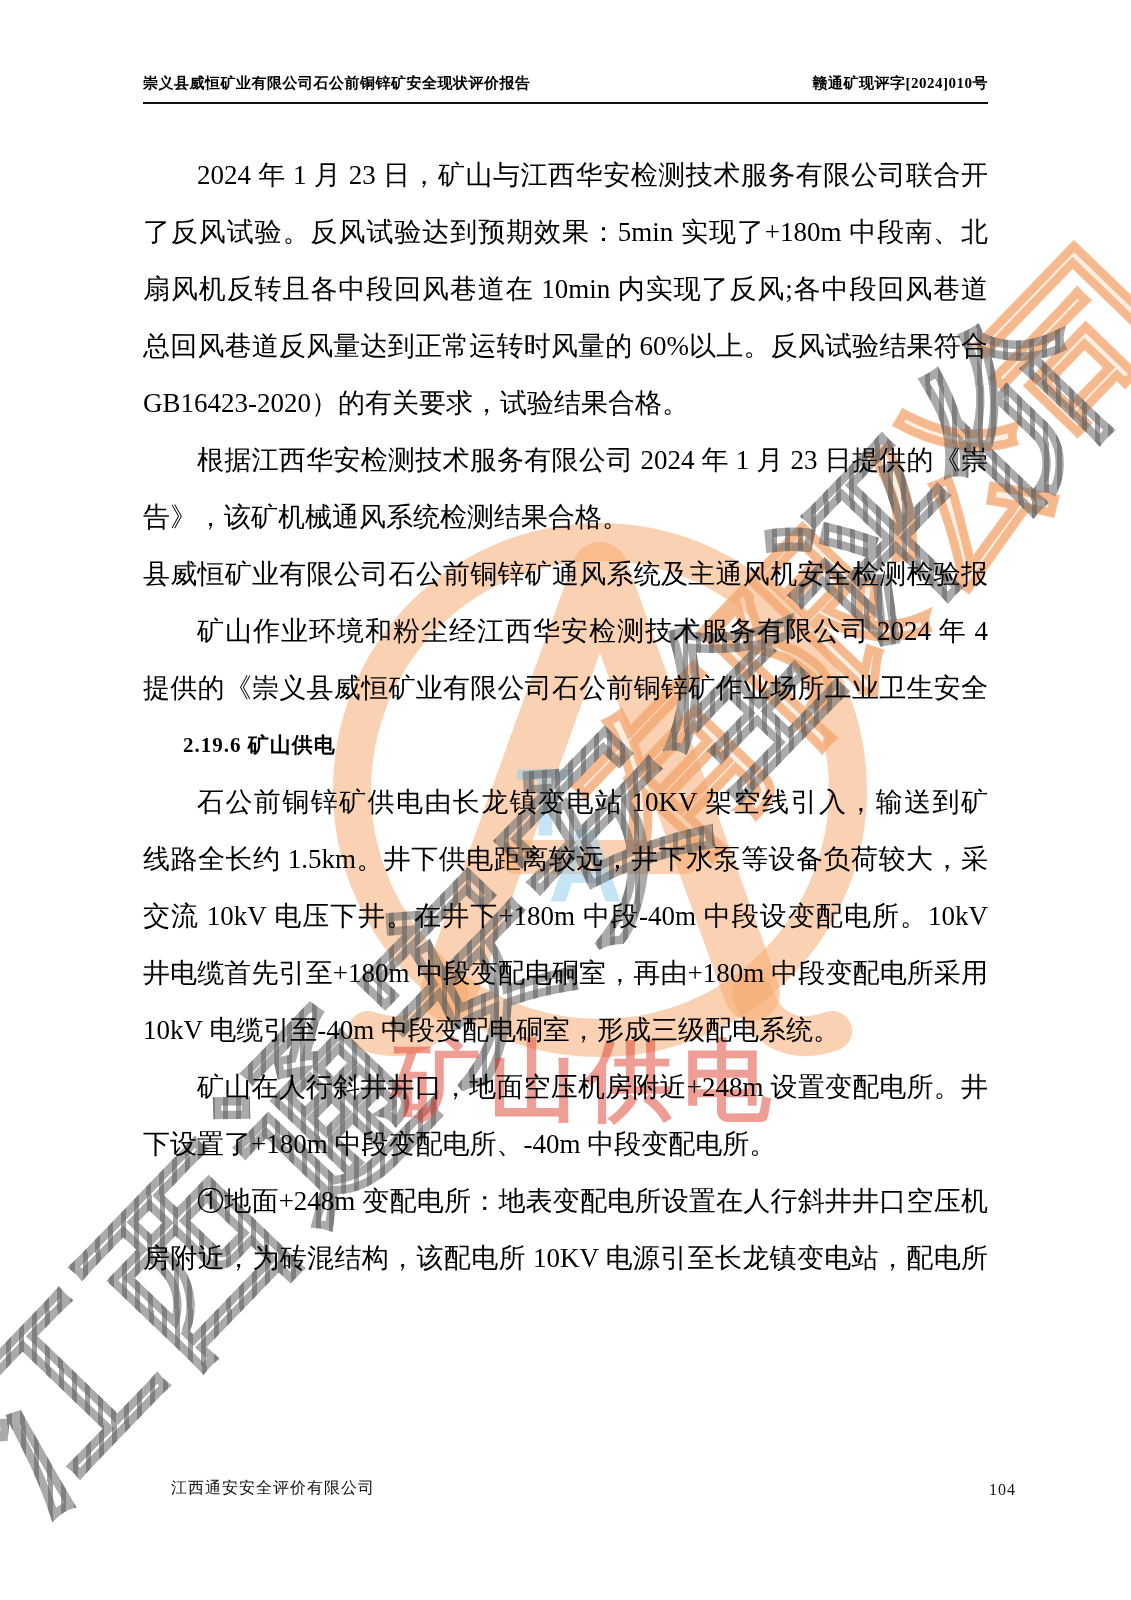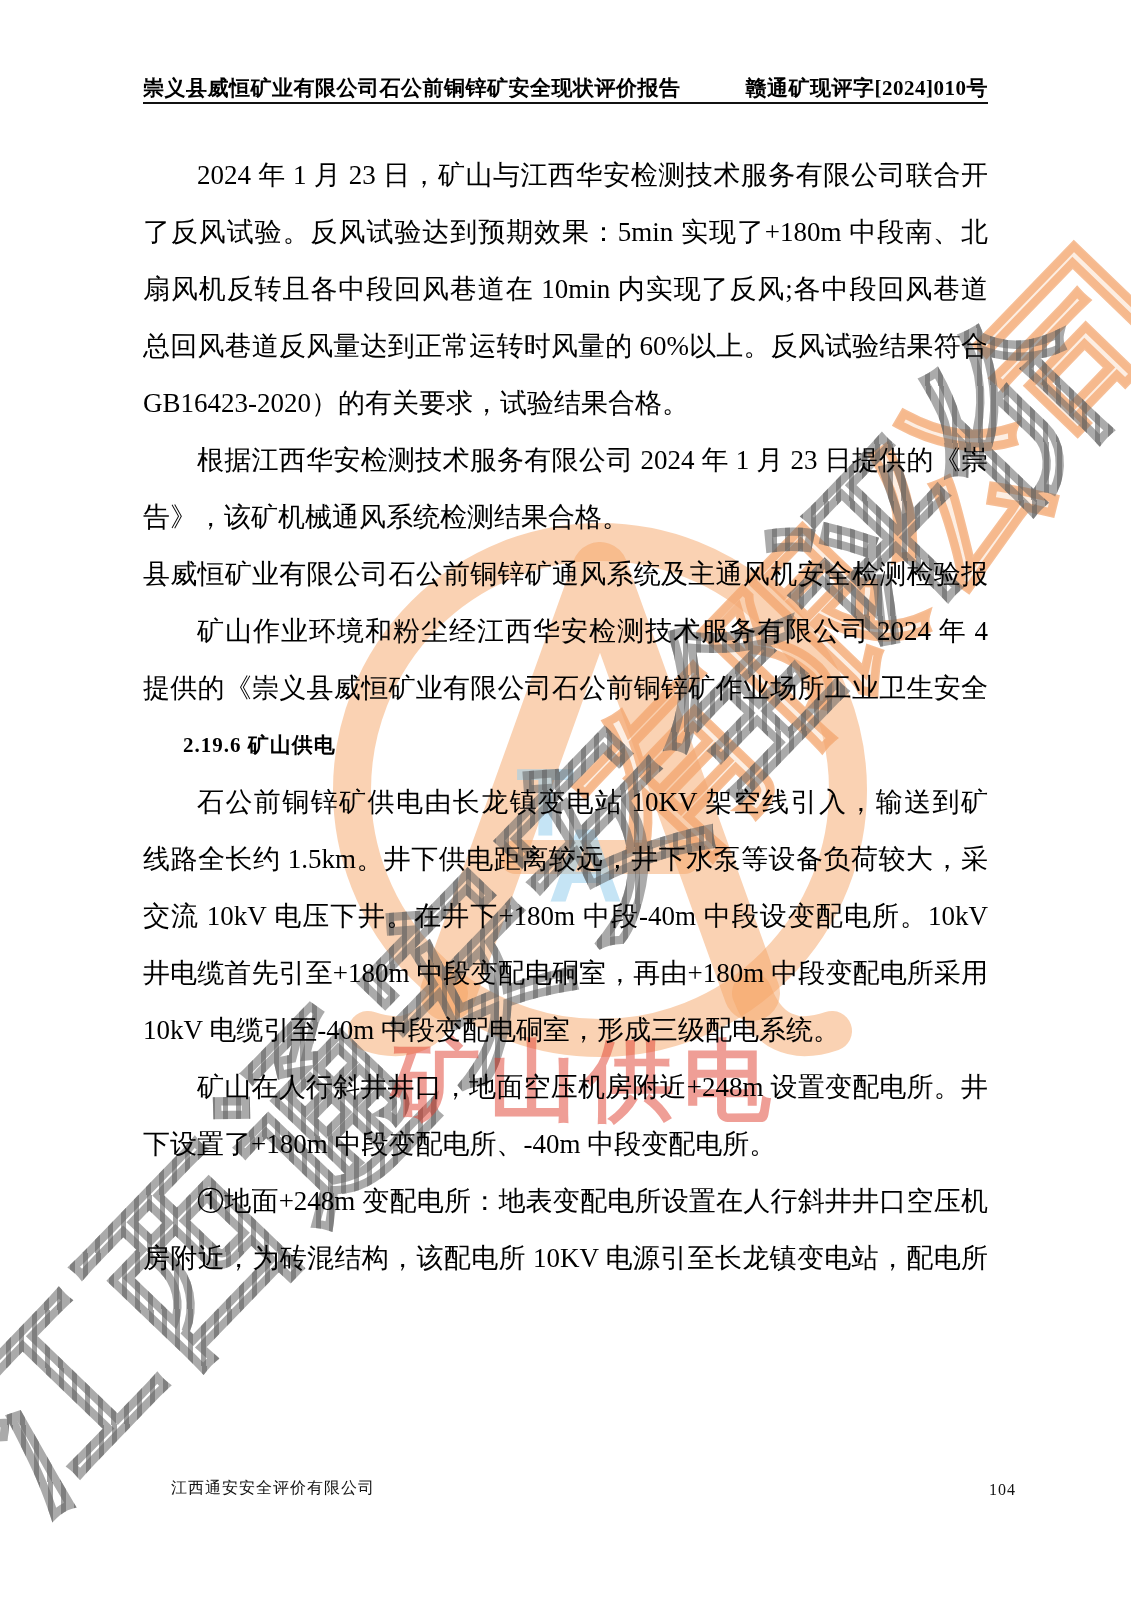--- a/index.html
+++ b/index.html
@@ -6,21 +6,21 @@
   .page{
     position:relative;width:1131px;height:1600px;margin:0 auto;
     background:#ffffff;overflow:hidden;
     font-family:"Liberation Serif","DejaVu Serif",serif;
     color:#000;
   }
   
   .header-row{
     position:absolute;left:143px;top:74px;width:845px;
     display:flex;justify-content:space-between;align-items:flex-end;
-    font-size:21px;font-weight:bold;letter-spacing:.5px;text-align:right;
+    font-size:15px;font-weight:bold;letter-spacing:.5px;text-align:right;
   }
   .header-rule{
     position:absolute;left:143px;top:102px;width:845px;height:2px;
     background:#111;
   }
   .footer-row{
     position:absolute;left:143px;top:1478px;width:845px;
     display:flex;justify-content:space-between;align-items:flex-end;
     font-size:16px;color:#111;letter-spacing:1px;margin-left:28px;
   }

